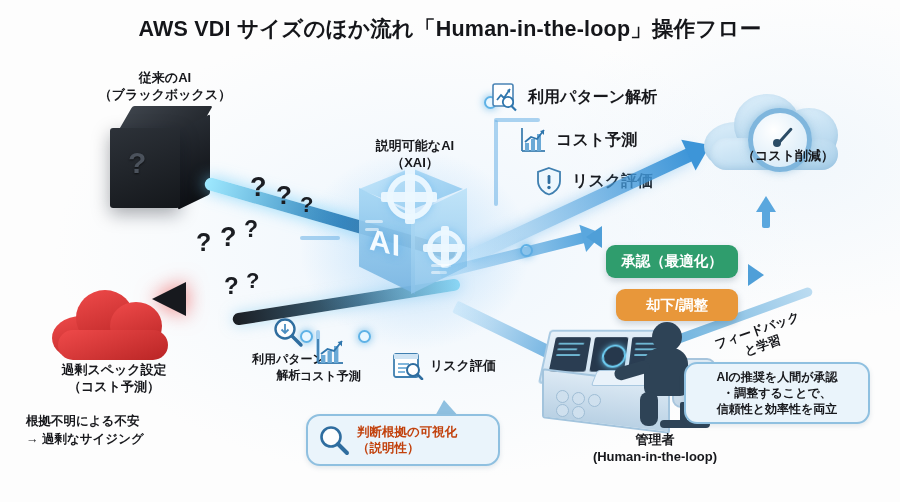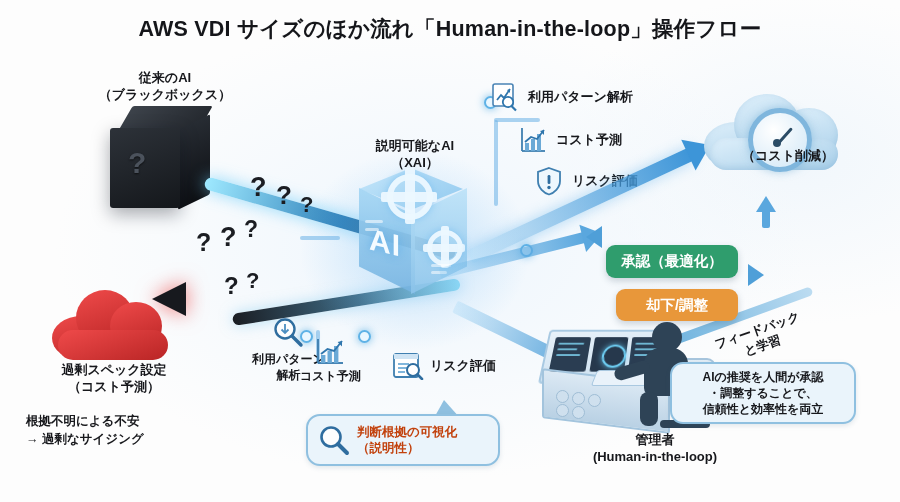--- a/index.html
+++ b/index.html
@@ -114,21 +114,21 @@
   .chip{position:absolute;background:rgba(255,255,255,.55);border-radius:2px;}
   #xaiLabel{left:330px;top:138px;width:170px;}
 
   
   .wire{position:absolute;background:rgba(106,176,229,.55);border-radius:3px;}
   .dotnode{position:absolute;width:9px;height:9px;border-radius:50%;
     background:#eaf7ff;border:2px solid #5fb2e6;box-shadow:0 0 8px rgba(95,178,230,.9);}
 
   
   .iconrow{position:absolute;display:flex;align-items:center;gap:8px;}
-  .iconrow .lbl{font-size:13px;font-weight:bold;color:#17181c;white-space:nowrap;}
+  .iconrow .lbl{font-size:16px;font-weight:bold;color:#17181c;white-space:nowrap;}
   .ico{width:30px;height:30px;position:relative;flex:0 0 auto;}
   .ico svg{display:block;width:100%;height:100%;}
   #row1{left:490px;top:82px;}
   #row2{left:518px;top:125px;}
   #row3{left:534px;top:166px;}
   #brow1{left:252px;top:316px;flex-direction:column;gap:2px;align-items:center;}
   #brow2{left:300px;top:336px;flex-direction:column;gap:1px;align-items:center;}
   #brow3{left:392px;top:352px;gap:6px;}
   .bl{font-size:12px;font-weight:bold;text-align:center;line-height:1.2;color:#17181c;}
 
@@ -217,21 +217,21 @@
   #chair .wheels{position:absolute;left:6px;top:62px;width:50px;height:8px;border-radius:5px;background:#2e4356;}
   #opLabel{left:540px;top:432px;width:230px;}
 
   
   .callout{position:absolute;background:#eaf4fb;border:2px solid #8fc0e0;border-radius:14px;
     box-shadow:0 2px 5px rgba(60,100,130,.14);}
   #coExplain{left:306px;top:414px;width:180px;height:48px;display:flex;align-items:center;gap:7px;padding-left:10px;}
   #coExplain .txt{font-size:12.5px;font-weight:bold;line-height:1.28;color:#c2410c;}
   #coExplainTail{left:434px;top:400px;width:0;height:0;
      border-left:10px solid transparent;border-right:16px solid transparent;border-bottom:18px solid #8fc0e0;}
-  #bubble{left:670px;top:362px;width:186px;height:62px;border-radius:13px;
+  #bubble{left:684px;top:362px;width:186px;height:62px;border-radius:13px;
      display:flex;align-items:center;justify-content:center;text-align:center;padding:0 6px;box-sizing:border-box;}
   #bubble .txt{font-size:12px;font-weight:bold;line-height:1.34;color:#17181c;}
   #bubbleTail{left:690px;top:372px;width:0;height:0;
      border-top:8px solid transparent;border-bottom:16px solid transparent;border-right:20px solid #8fc0e0;}
 
   
   #footer{left:0;top:474px;width:884px;text-align:right;font-size:11.5px;color:#8b939c;}
 </style>
 </head>
 <body>

